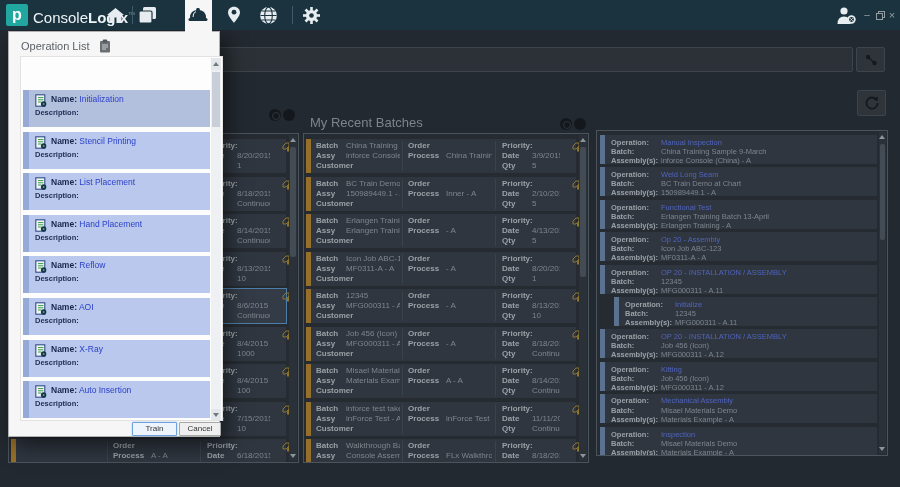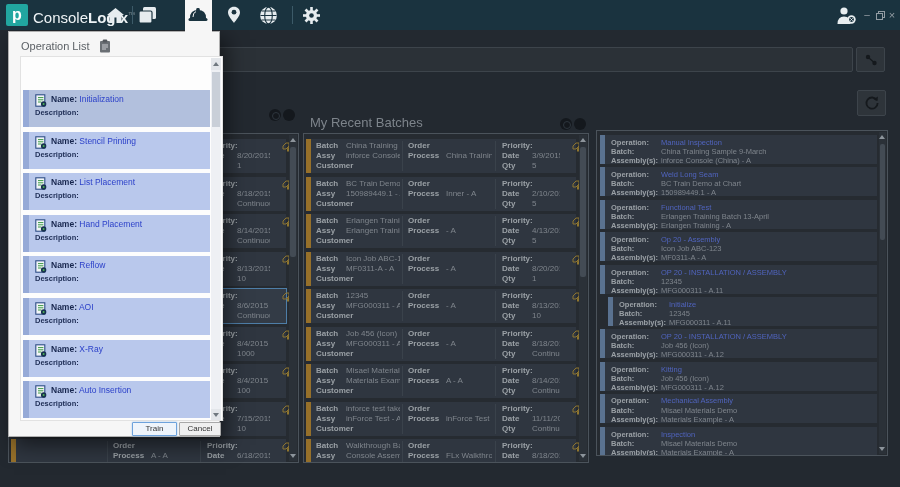--- a/index.html
+++ b/index.html
@@ -672,21 +672,21 @@
           <div class="oline" style="top:3px"><b>Operation:</b><span class="oplink">Op 20 - Assembly</span></div>
           <div class="oline" style="top:12px"><b>Batch:</b><span>Icon Job ABC-123</span></div>
           <div class="oline" style="top:21px"><b>Assembly(s):</b><span>MF0311-A - A</span></div>
         </div>
         <div class="ocard" style="left:3px;right:10px;top:133.6px">
           <div class="stripe"></div>
           <div class="oline" style="top:3px"><b>Operation:</b><span class="oplink">OP 20 - INSTALLATION / ASSEMBLY</span></div>
           <div class="oline" style="top:12px"><b>Batch:</b><span>12345</span></div>
           <div class="oline" style="top:21px"><b>Assembly(s):</b><span>MFG000311 - A.11</span></div>
         </div>
-        <div class="ocard" style="left:11px;right:10px;top:166px">
+        <div class="ocard" style="left:17px;right:10px;top:166px">
           <div class="stripe"></div>
           <div class="oline" style="top:3px"><b>Operation:</b><span class="oplink">Initialize</span></div>
           <div class="oline" style="top:12px"><b>Batch:</b><span>12345</span></div>
           <div class="oline" style="top:21px"><b>Assembly(s):</b><span>MFG000311 - A.11</span></div>
         </div>
         <div class="ocard" style="left:3px;right:10px;top:198.39999999999998px">
           <div class="stripe"></div>
           <div class="oline" style="top:3px"><b>Operation:</b><span class="oplink">OP 20 - INSTALLATION / ASSEMBLY</span></div>
           <div class="oline" style="top:12px"><b>Batch:</b><span>Job 456 (Icon)</span></div>
           <div class="oline" style="top:21px"><b>Assembly(s):</b><span>MFG000311 - A.12</span></div>

